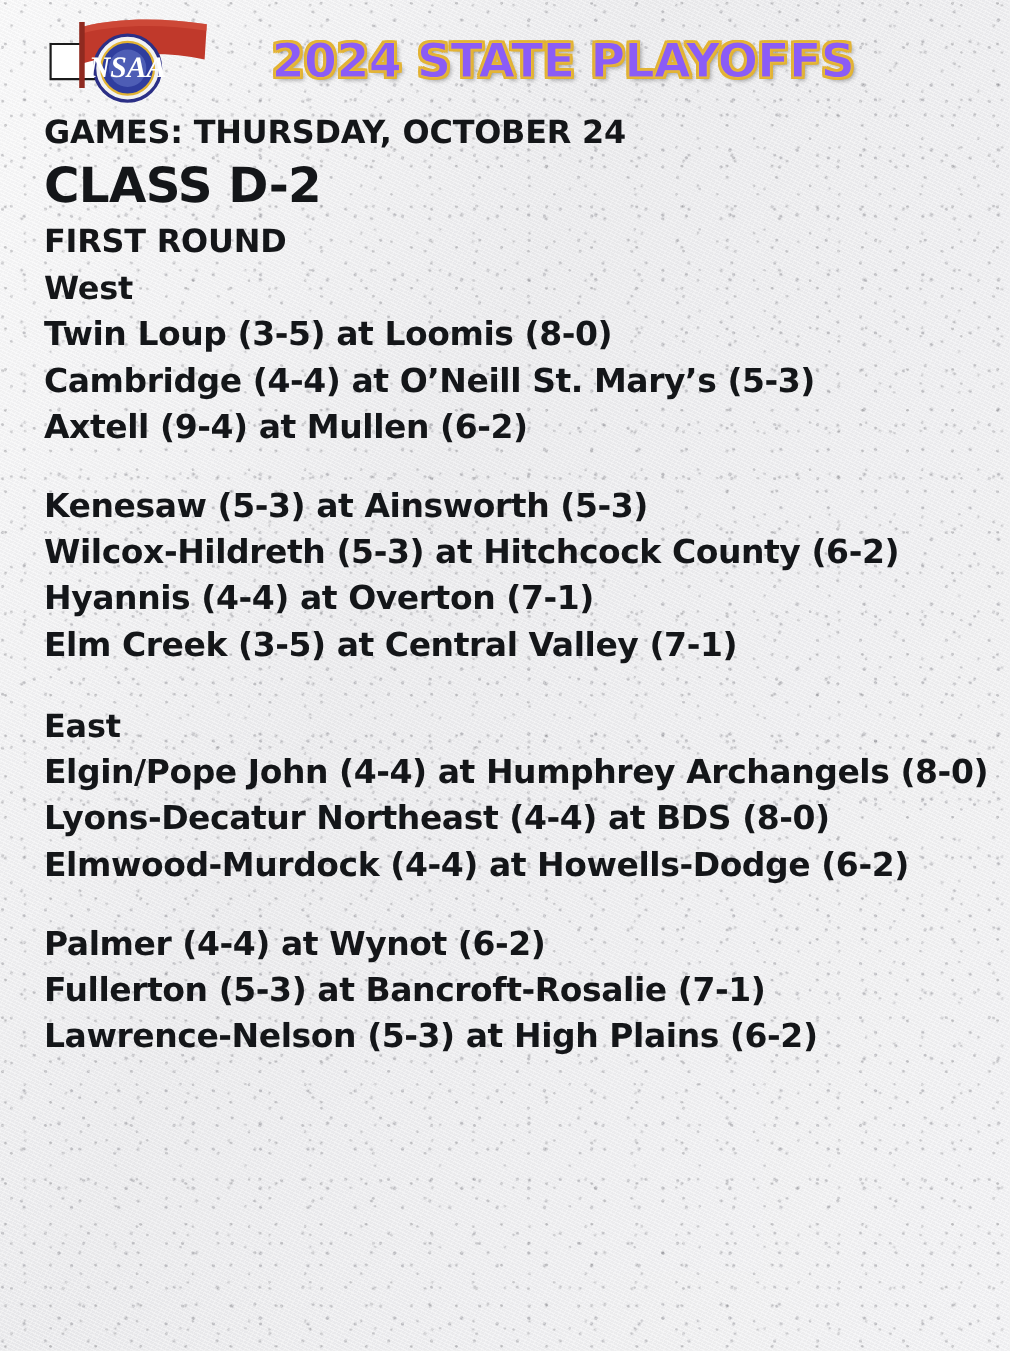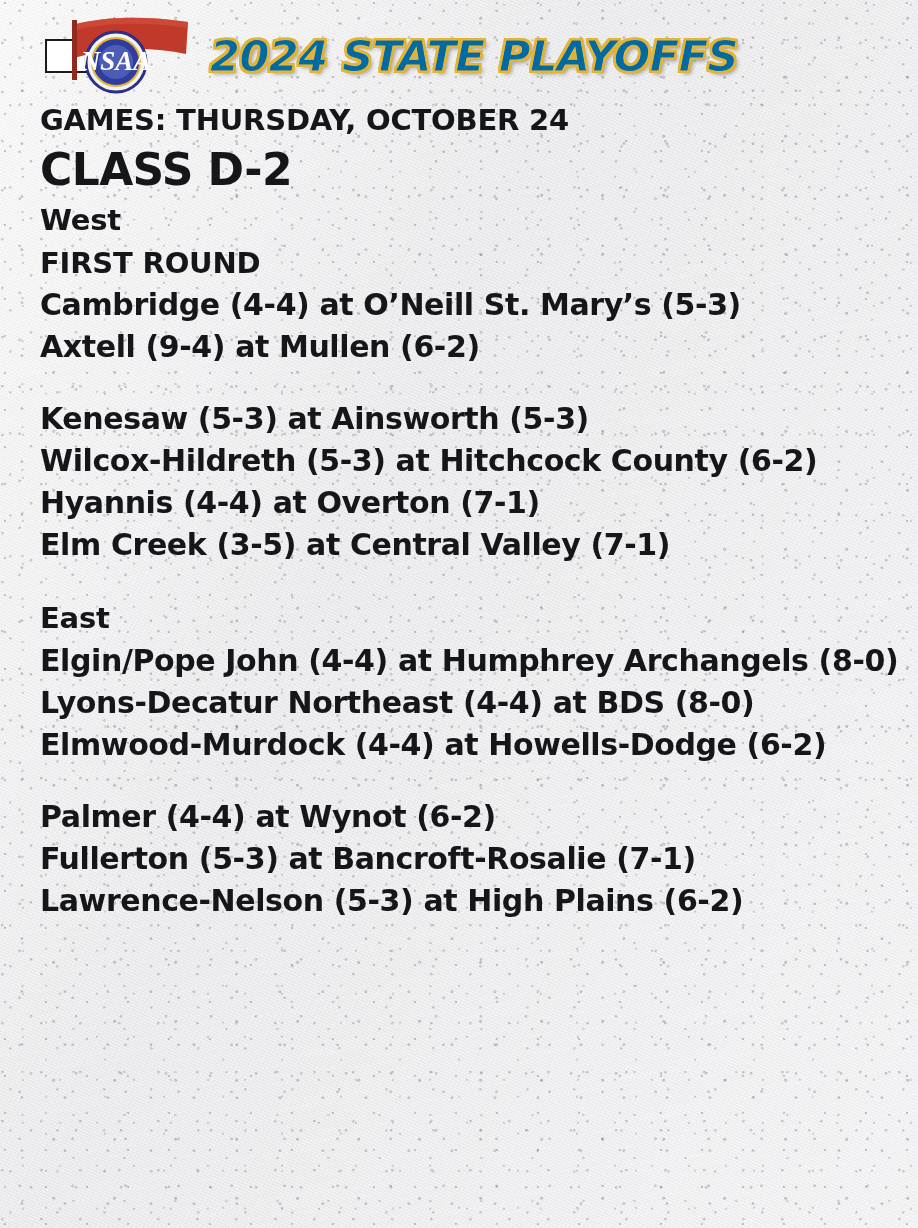--- a/index.html
+++ b/index.html
@@ -67,37 +67,37 @@
     width: 160px;
     height: 82px;
     flex: 0 0 auto;
     text-align: right;
   }
   .logo svg { display: block; }
 
   .header-title {
     font-family: "DejaVu Sans", "Liberation Sans", sans-serif;
     font-weight: bold;
-    font-style: italic;
     font-size: 43px;
     letter-spacing: -0.5px;
-    color: #0369a1;
+    color: #8b5cf6;
     -webkit-text-stroke: 1px #e8b93b;
     text-shadow:
       2px 0 0 #e2b334,
       -2px 0 0 #e2b334,
       0 2px 0 #e2b334,
       0 -2px 0 #e2b334,
       2px 2px 0 #e2b334,
       -2px 2px 0 #e2b334,
       2px -2px 0 #e2b334,
       -2px -2px 0 #e2b334,
       3px 3px 4px rgba(0,0,0,0.35);
     white-space: nowrap;
     margin-top: 2px;
+    margin-left: 37px;
   }
 
   
   .body-block {
     padding: 2px 16px 0 40px;
     color: #111316;
   }
   .line {
     font-family: "DejaVu Sans", "Liberation Sans", sans-serif;
     font-weight: bold;
@@ -163,24 +163,25 @@
 
     <div class="header-title">2024 STATE PLAYOFFS</div>
   </div>
 
   <div class="body-block">
 
     <div class="line games-date">GAMES: THURSDAY, OCTOBER 24</div>
 
     <div class="line class-title">CLASS D-2</div>
 
+    <div class="line round-title">FIRST ROUND</div>
+
     <div class="line region-title">West</div>
 
-    <div class="line round-title">FIRST ROUND</div>
-
+    <div class="line game">Twin Loup (3-5) at Loomis (8-0)</div>
     <div class="line game">Cambridge (4-4) at O’Neill St. Mary’s (5-3)</div>
     <div class="line game">Axtell (9-4) at Mullen (6-2)</div>
 
     <div class="spacer"></div>
 
     <div class="line game">Kenesaw (5-3) at Ainsworth (5-3)</div>
     <div class="line game">Wilcox-Hildreth (5-3) at Hitchcock County (6-2)</div>
     <div class="line game">Hyannis (4-4) at Overton (7-1)</div>
     <div class="line game">Elm Creek (3-5) at Central Valley (7-1)</div>
 

